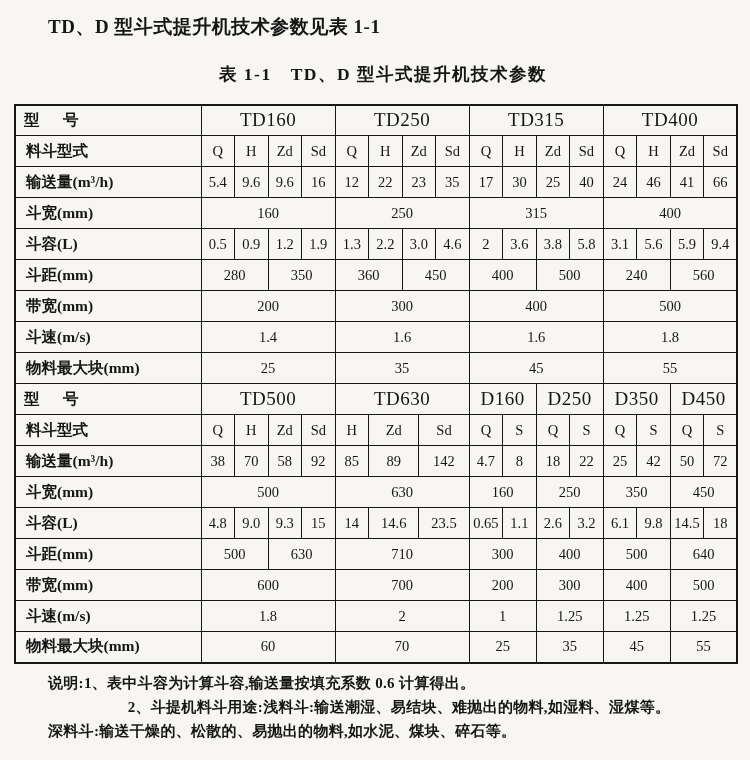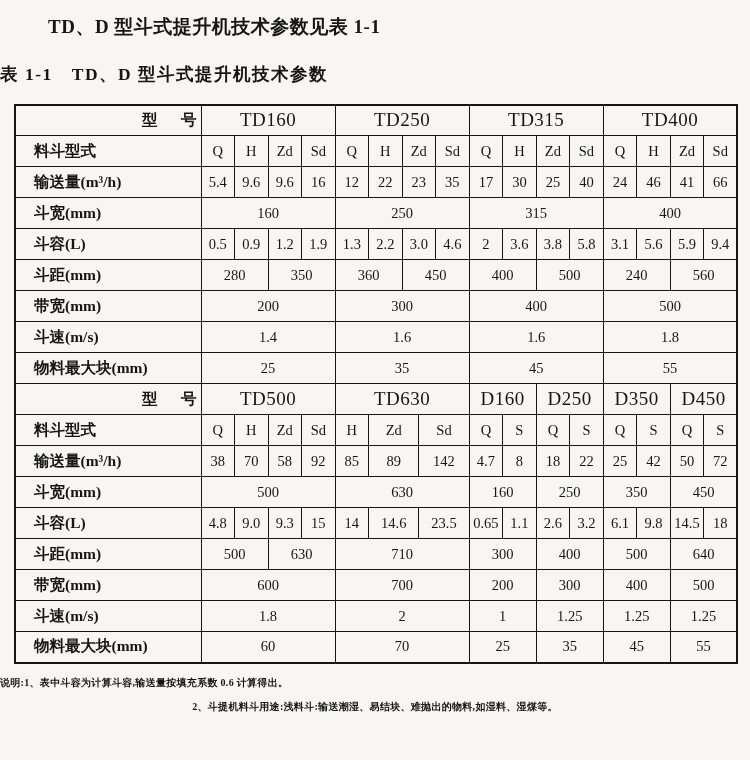--- a/index.html
+++ b/index.html
@@ -11,65 +11,67 @@
     color:var(--ink);
     font-family:"Liberation Serif","DejaVu Serif",serif;
   }
   .intro {
     margin:14px 0 0 48px;
     font-size:19px;
     font-weight:600;
     letter-spacing:0.5px;
   }
   .caption {
-    text-align:left;
+    text-align:center;
     font-weight:bold;
     font-size:17.5px;
     margin-top:22px;
     letter-spacing:1.5px;
+    padding-left:16px;
   }
   table.params {
     border-collapse:collapse;
     table-layout:fixed;
     width:722px;
     margin:10px 0 0 14px;
     border:2.5px solid var(--ink);
   }
   table.params td {
     border:1.5px solid var(--ink);
     text-align:center;
     vertical-align:middle;
     height:31px;
     padding:0;
     font-size:14.5px;
     white-space:nowrap;
     overflow:hidden;
   }
   table.params td.lab {
     text-align:left;
-    padding-left:18px;
+    padding-left:10px;
     font-size:15.5px;
     font-weight:600;
   }
   table.params td.lab.head {
-    text-align:right;
-    padding-left:0;
+    text-align:left;
+    padding-left:8px;
     letter-spacing:4px;
   }
   table.params td.model {
     font-size:19px;
     letter-spacing:0.5px;
   }
   .notes { margin-top:7px; }
   .notes p {
     margin:0;
-    font-size:10px;
+    font-size:15px;
     font-weight:600;
     line-height:24px;
     letter-spacing:0.3px;
+    padding-left:48px;
   }
   .note-1 { margin-left:48px; }
   .note-2 { margin-left:86px;text-align:center; }
   .note-3 { margin-left:118px; }
 </style>
 </head>
 <body>
 
 <p class="intro">TD、D 型斗式提升机技术参数见表 1-1</p>
 
@@ -323,13 +325,14 @@
         <td colspan="4">35</td>
         <td colspan="4">45</td>
         <td colspan="4">55</td>
       </tr>
     </tbody>
 </table>
 
 <div class="notes">
   <p class="note-1">说明:1、表中斗容为计算斗容,输送量按填充系数 0.6 计算得出。</p>
   <p class="note-2">2、斗提机料斗用途:浅料斗:输送潮湿、易结块、难抛出的物料,如湿料、湿煤等。</p>
+  <p class="note-3">深料斗:输送干燥的、松散的、易抛出的物料,如水泥、煤块、碎石等。</p>
 </div>
 
 </body></html>

